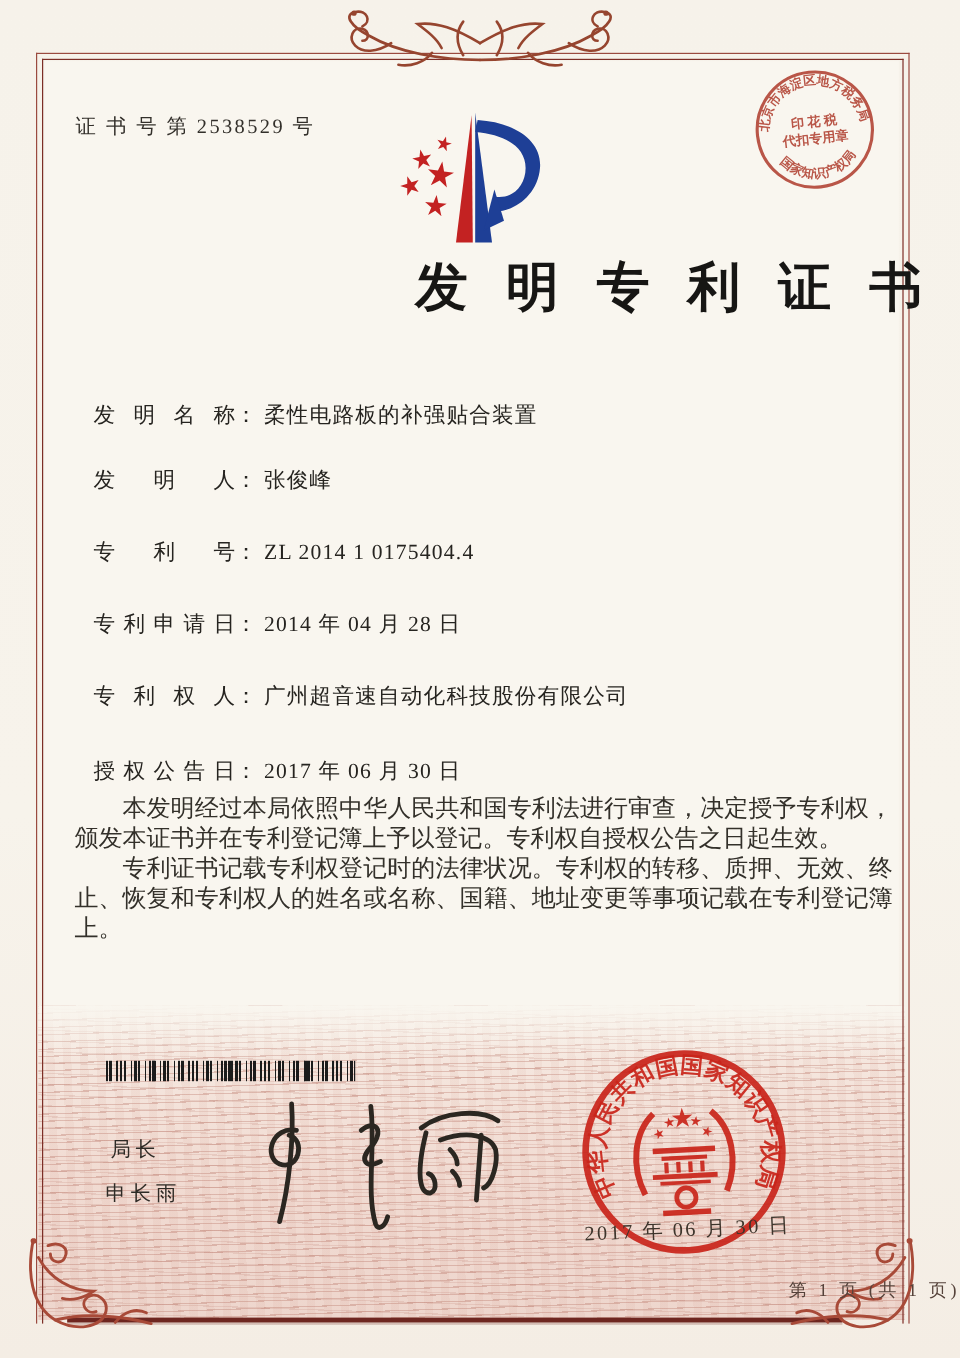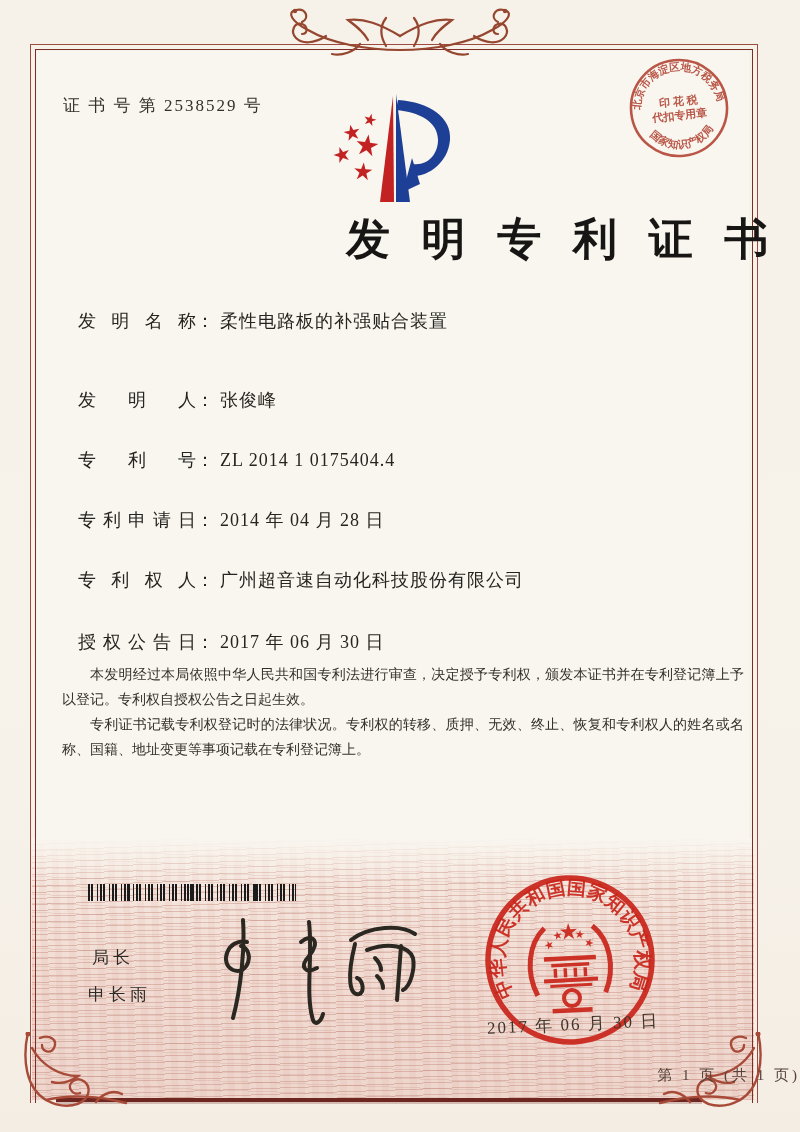--- a/index.html
+++ b/index.html
@@ -31,21 +31,21 @@
   .logo{position:absolute;left:330px;top:90px;}
   .tax-stamp{position:absolute;left:621px;top:50px;transform:rotate(-6deg);opacity:.92;}
   .title{position:absolute;left:30px;right:44px;top:210px;margin:0;text-align:right;
     font-size:44px;font-weight:bold;letter-spacing:.72em;text-indent:.72em;color:#171614;}
   
   .field{position:absolute;left:78px;font-size:18px;color:#262420;white-space:nowrap;}
   .flabel{display:inline-block;width:118px;text-align:justify;text-align-last:justify;vertical-align:bottom;}
   .fcolon{display:inline-block;margin-right:6px;}
   .fvalue{letter-spacing:1px;}
   
-  .body-text{position:absolute;left:62px;top:662px;width:682px;font-size:14px;
+  .body-text{position:absolute;left:62px;top:662px;width:682px;font-size:20px;
     line-height:25px;color:#33302a;text-align:justify;}
   .body-text p{margin:0;text-indent:2em;}
   
   .barcode{position:absolute;left:88px;top:884px;width:208px;height:17px;
     background:
       repeating-linear-gradient(90deg, transparent 0 39px, #1b1b1b 39px 42px, transparent 42px 63px),
       repeating-linear-gradient(90deg,#1b1b1b 0 2px,transparent 2px 3px,#1b1b1b 3px 5px,transparent 5px 9px,#1b1b1b 9px 10px,transparent 10px 12px);}
   .sig-role{position:absolute;left:92px;top:946px;font-size:17px;letter-spacing:4px;color:#2e2b26;}
   .sig-name{position:absolute;left:88px;top:983px;font-size:17px;letter-spacing:4px;color:#2e2b26;}
   .signature{position:absolute;left:205px;top:912px;}
@@ -132,21 +132,21 @@
     </text>
     <text x="58" y="55" font-size="11" font-weight="bold" fill="#b4493a" text-anchor="middle">印 花 税</text>
     <text x="58" y="69" font-size="11" font-weight="bold" fill="#b4493a" text-anchor="middle">代扣专用章</text>
     <text font-size="10.5" font-weight="bold" fill="#b4493a">
       <textPath href="#ts-bot" startOffset="50%" text-anchor="middle">国家知识产权局</textPath>
     </text>
   </svg>
 
   <h1 class="title">发明专利证书</h1>
 
-  <div class="field" style="top:309px">
+  <div class="field" style="top:334px">
     <span class="flabel">发明名称</span><span class="fcolon">：</span><span class="fvalue">柔性电路板的补强贴合装置</span>
   </div>
   <div class="field" style="top:388px">
     <span class="flabel">发明人</span><span class="fcolon">：</span><span class="fvalue">张俊峰</span>
   </div>
   <div class="field" style="top:448px">
     <span class="flabel">专利号</span><span class="fcolon">：</span><span class="fvalue">ZL 2014 1 0175404.4</span>
   </div>
   <div class="field" style="top:508px">
     <span class="flabel">专利申请日</span><span class="fcolon">：</span><span class="fvalue">2014 年 04 月 28 日</span>

